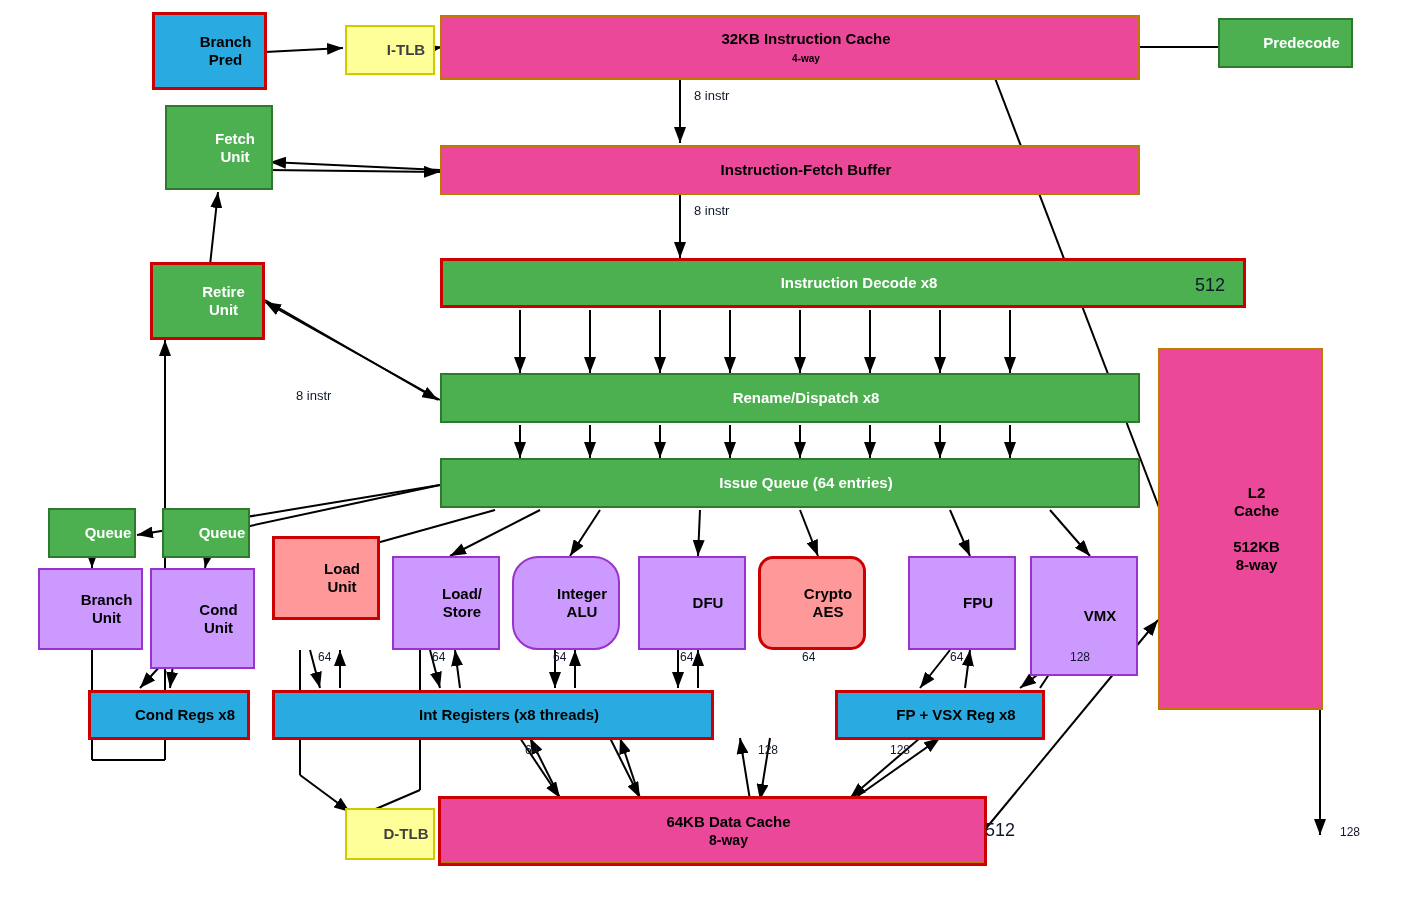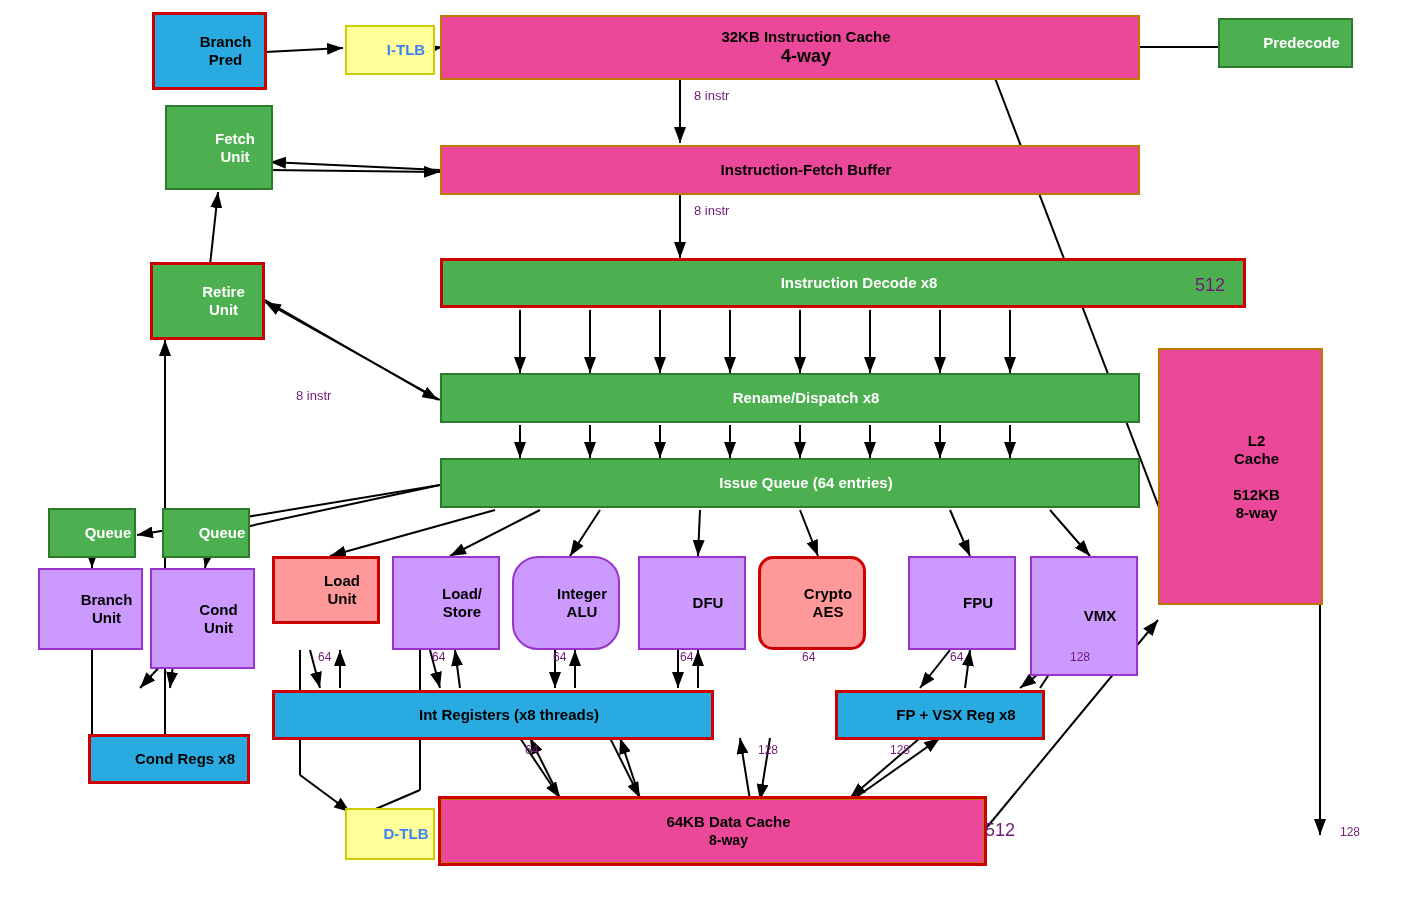--- a/index.html
+++ b/index.html
@@ -26,34 +26,34 @@
       font-size: 15px;
       line-height: 1.2;
       padding-left: 32px;
     }
     .orange { background: #ec4899; border: 2px solid #c07800; }
     .green-bg { background: #4CAF50; border: 2px solid #2d7a2d; color: white; }
     .green-outline { background: #4CAF50; border: 3px solid #cc0000; color: white; }
     .blue-outline { background: #29ABE2; border: 3px solid #cc0000; color: black; }
     .purple { background: #CC99FF; border: 2px solid #9933cc; color: black; }
     .pink-outline { background: #FF9999; border: 3px solid #cc0000; color: black; }
-    .yellow { background: #FFFF99; border: 2px solid #cccc00; color: #3b82f6; }
+    .yellow { background: #FFFF99; border: 2px solid #cccc00; color: #404040; }
     .red-text { color: #cc0000; font-weight: bold; }
     svg.arrows {
       position: absolute;
       top: 0; left: 0;
       width: 1407px;
       height: 904px;
       pointer-events: none;
     }
     .label-text {
       position: absolute;
       font-size: 13px;
       font-weight: normal;
-      color: #701a75;
+      color: #0f172a;
     }
   </style>
 </head>
 <body>
 
 <div class="diagram-container">
 
   <svg class="arrows">
     <defs>
       <marker id="arrowhead" markerWidth="8" markerHeight="6" refX="8" refY="3" orient="auto">
@@ -163,21 +163,21 @@
 
     <line x1="1320" y1="670" x2="1320" y2="835" stroke="black" stroke-width="2" marker-end="url(#arrowhead)"></line>
     <line x1="1160" y1="510" x2="1320" y2="510" stroke="black" stroke-width="2"></line>
     <line x1="1320" y1="510" x2="1320" y2="670" stroke="black" stroke-width="2"></line>
 
     <line x1="983" y1="832" x2="1158" y2="620" stroke="black" stroke-width="2" marker-end="url(#arrowhead)"></line>
 
   </svg>
 
   <div class="block orange" style="left:440px;top:15px;width:700px;height:65px;">
-    <span>32KB Instruction Cache<br><span style="font-size:18px">4-way</span></span>
+    <span>32KB Instruction Cache<br><span style="font-size:10px">4-way</span></span>
   </div>
 
   <div class="block yellow" style="left:345px;top:25px;width:90px;height:50px;">
     <span>I-TLB</span>
   </div>
 
   <div class="block blue-outline" style="left:152px;top:12px;width:115px;height:78px;">
     <span>Branch<br>Pred</span>
   </div>
 
@@ -218,21 +218,21 @@
   </div>
 
   <div class="block purple" style="left:38px;top:568px;width:105px;height:82px;">
     <span>Branch<br>Unit</span>
   </div>
 
   <div class="block purple" style="left:150px;top:568px;width:105px;height:101px;">
     <span>Cond<br>Unit</span>
   </div>
 
-  <div class="block pink-outline" style="left:272px;top:556px;width:108px;height:68px;">
+  <div class="block pink-outline" style="left:272px;top:536px;width:108px;height:84px;">
     <span>Load<br>Unit</span>
   </div>
 
   <div class="block purple" style="left:392px;top:556px;width:108px;height:94px;">
     <span>Load/<br>Store</span>
   </div>
 
   <div class="block purple" style="left:512px;top:556px;width:108px;height:94px;border-radius:26px;">
     <span>Integer<br>ALU</span>
   </div>
@@ -246,41 +246,41 @@
   </div>
 
   <div class="block purple" style="left:908px;top:556px;width:108px;height:94px;">
     <span>FPU</span>
   </div>
 
   <div class="block purple" style="left:1030px;top:556px;width:108px;height:120px;">
     <span>VMX</span>
   </div>
 
-  <div class="block blue-outline" style="left:88px;top:690px;width:162px;height:50px;margin-top:44px;">
+  <div class="block blue-outline" style="left:88px;top:690px;width:162px;height:50px;">
     <span>Cond Regs x8</span>
   </div>
 
   <div class="block blue-outline" style="left:272px;top:690px;width:442px;height:50px;">
     <span>Int Registers (x8 threads)</span>
   </div>
 
   <div class="block blue-outline" style="left:835px;top:690px;width:210px;height:50px;">
     <span>FP + VSX Reg x8</span>
   </div>
 
   <div class="block yellow" style="left:345px;top:808px;width:90px;height:52px;">
     <span>D-TLB</span>
   </div>
 
   <div class="block orange" style="left:440px;top:798px;width:545px;height:66px;">
     <span>64KB Data Cache<br><span style="font-size:14px">8-way</span></span>
   </div>
 
-  <div class="block orange" style="left:1158px;top:348px;width:165px;height:257px;">
+  <div class="block orange" style="left:1158px;top:348px;width:165px;height:362px;">
     <span>L2<br>Cache<br><br>512KB<br>8-way</span>
   </div>
 
   <div style="position:absolute;left:438px;top:796px;width:549px;height:70px;border:3px solid #cc0000;pointer-events:none;"></div>
 
   <div class="label-text" style="left:694px;top:88px;">8 instr</div>
 
   <div class="label-text" style="left:694px;top:203px;">8 instr</div>
 
   <div class="label-text" style="left:296px;top:388px;">8 instr</div>

